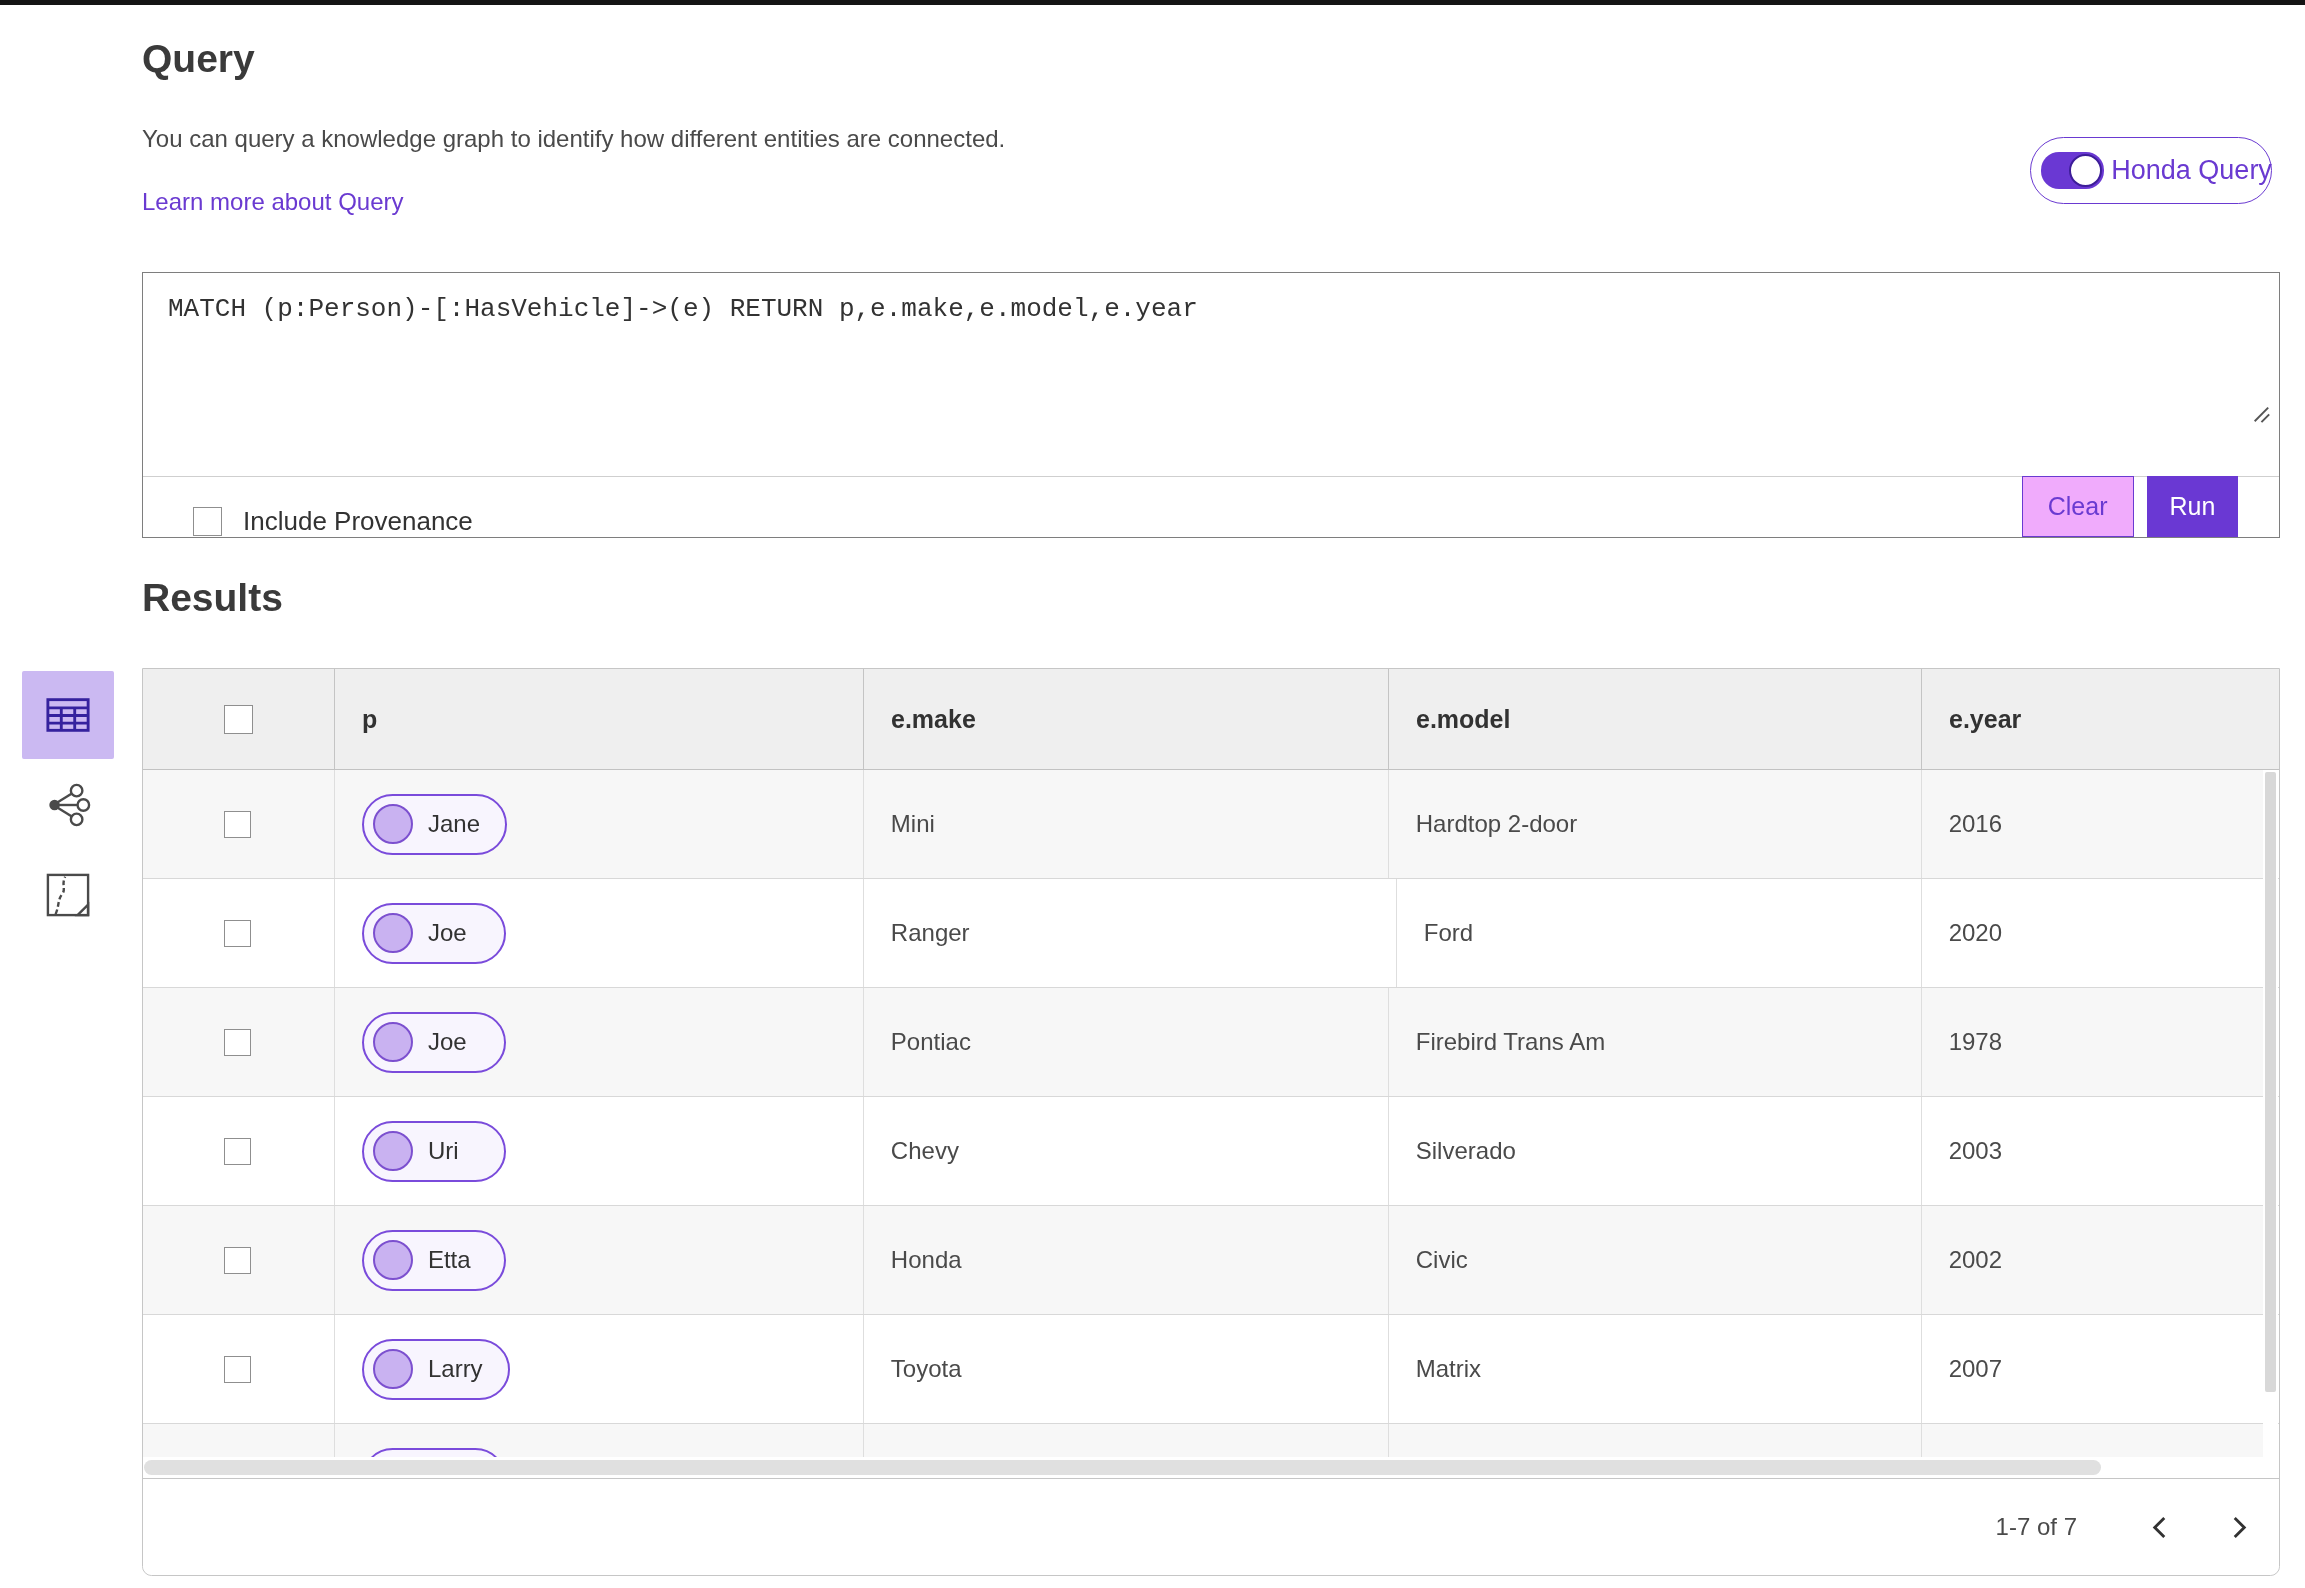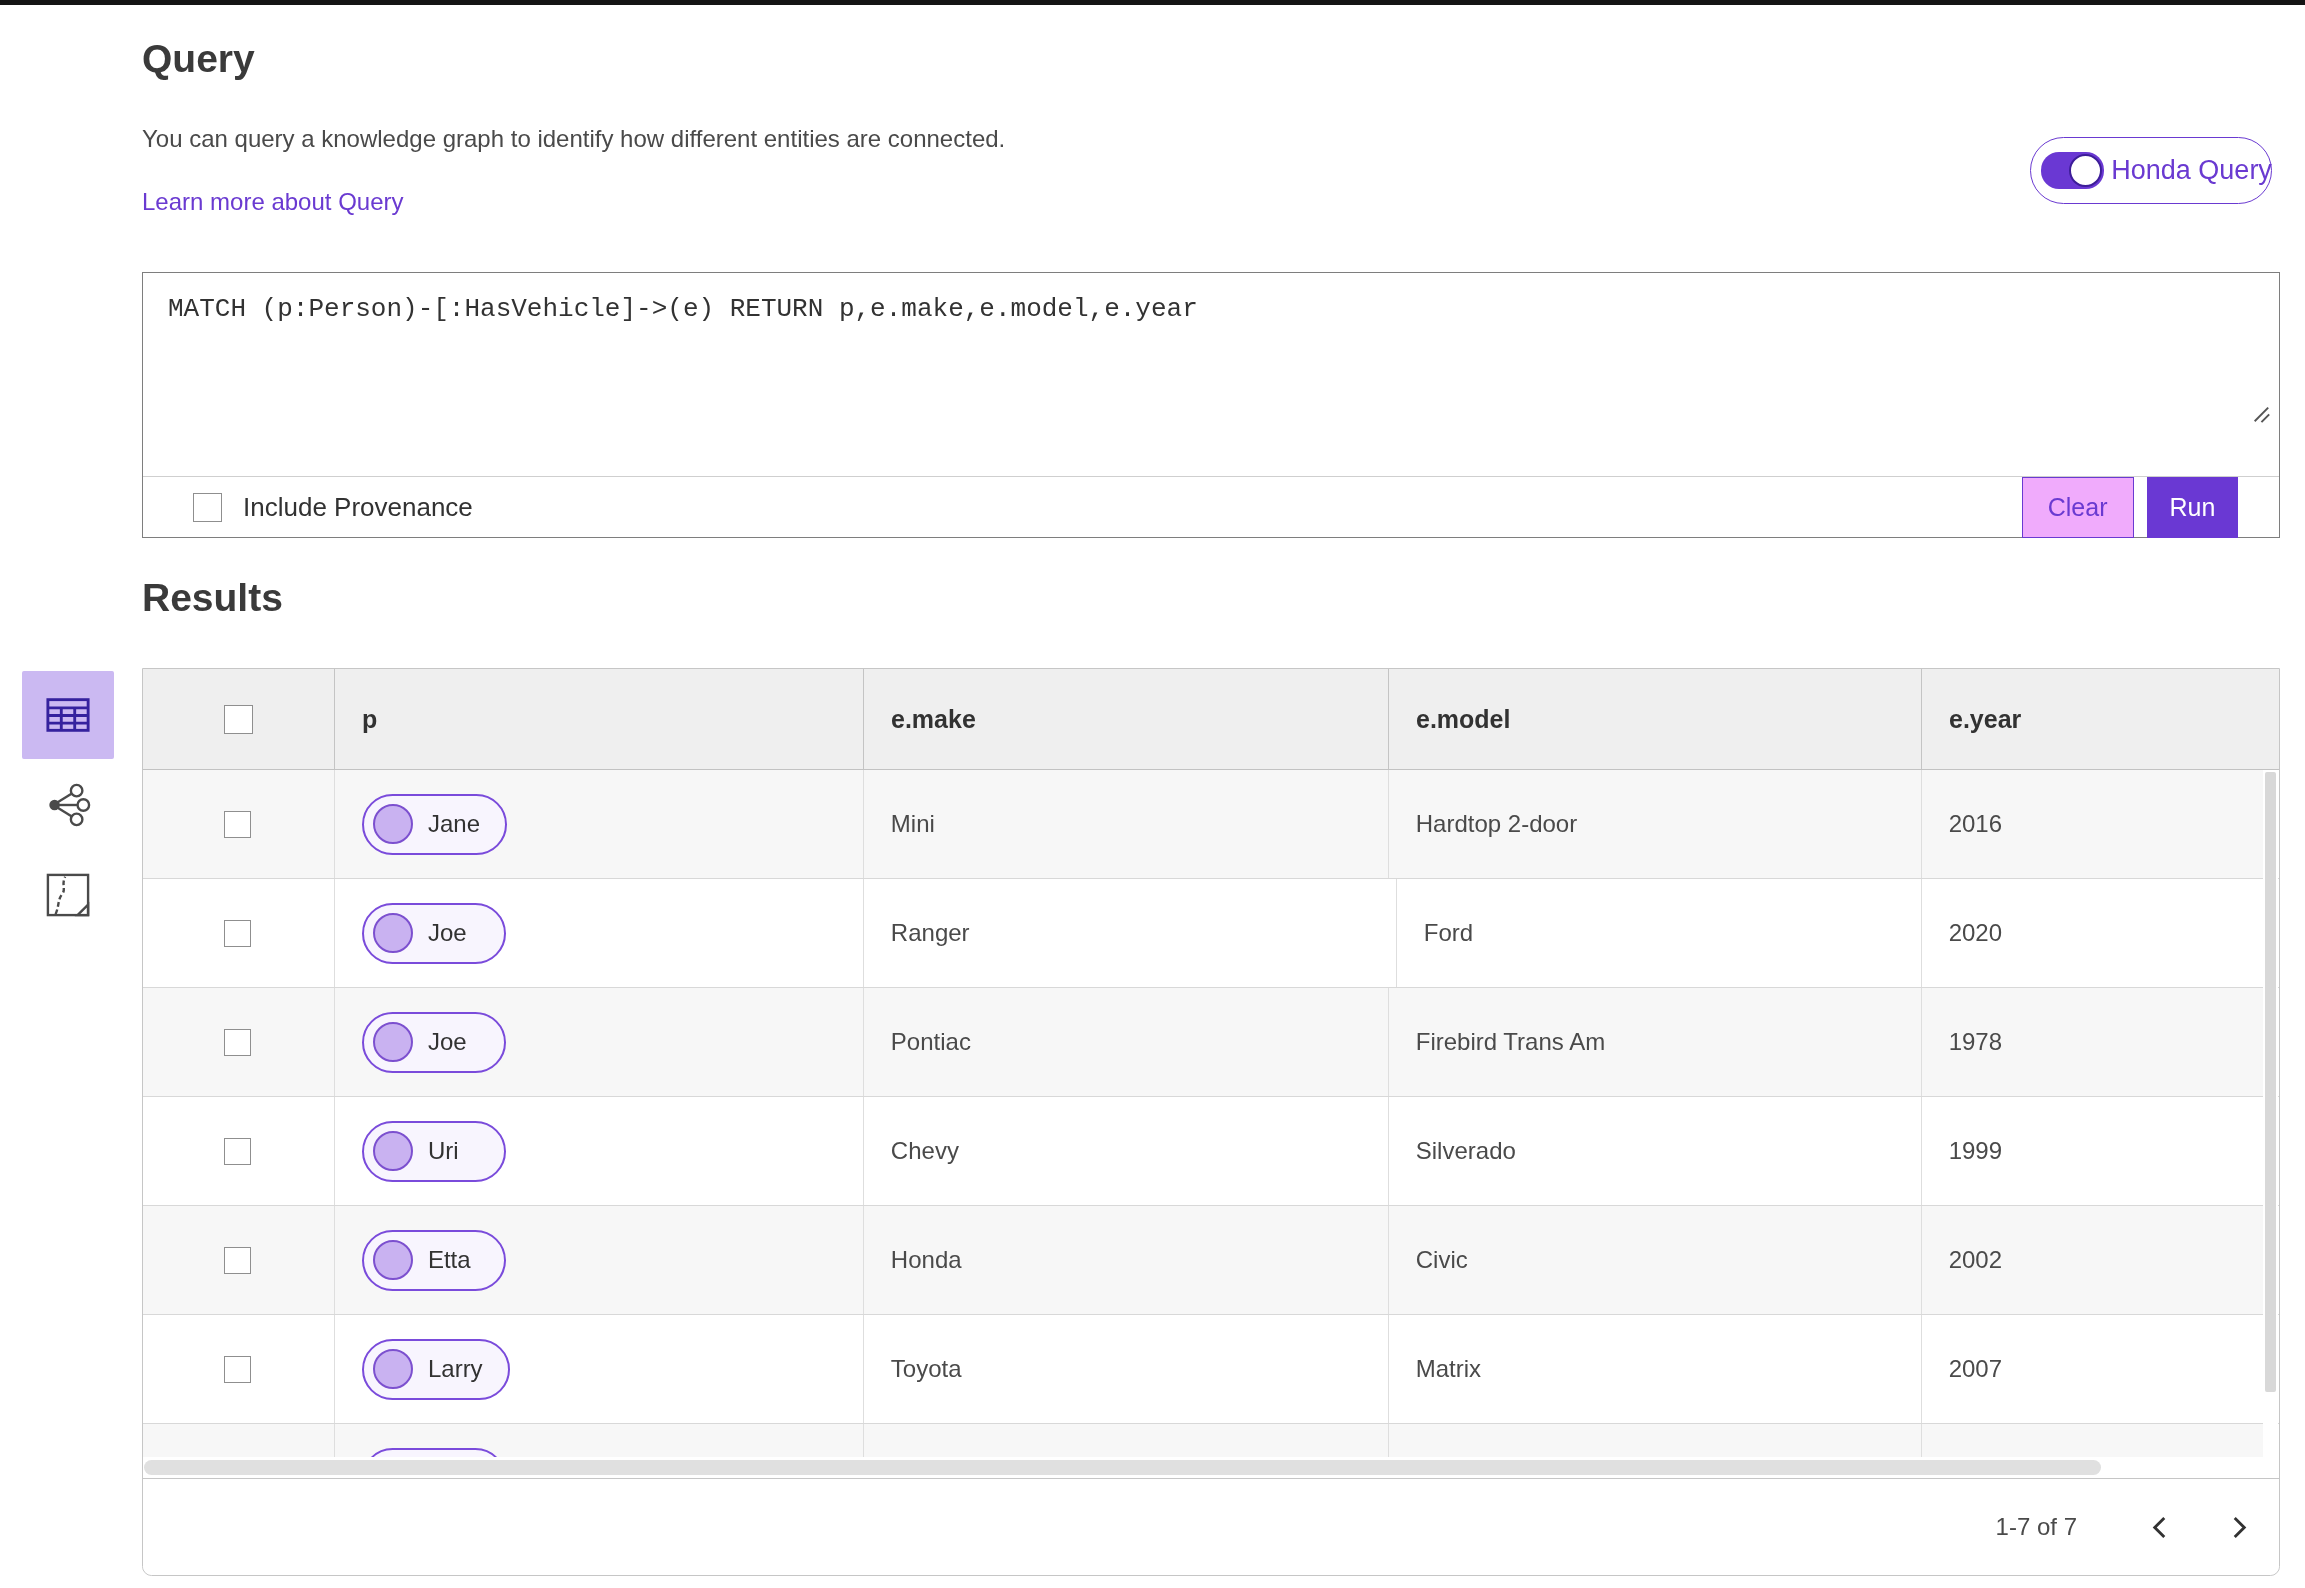--- a/index.html
+++ b/index.html
@@ -30,21 +30,21 @@
     border-radius:35px;background:#fff;display:flex;align-items:center;padding:0 9.6px;box-sizing:border-box;cursor:pointer;}
   .switch{width:63px;height:37px;border-radius:18px;background:var(--accent-fill);position:relative;flex:none;}
   .knob{position:absolute;right:1.9px;top:1.9px;width:33px;height:33px;border-radius:50%;background:#fff;box-sizing:border-box;border:2.9px solid #3d1d99;}
   .show-query-label{color:var(--accent);font-size:27px;margin-left:7.7px;white-space:nowrap;}
 
   .query-box{position:absolute;left:142px;top:272px;width:2138px;height:266px;border:1.9px solid #7e7e7e;
     box-sizing:border-box;background:#fff;}
   .query-text{position:absolute;left:0;top:0;right:0;height:159px;padding:21px 25px;box-sizing:border-box;
     font-family:"Liberation Mono",monospace;font-size:26px;color:#323232;white-space:pre;overflow:hidden;border:none;outline:none;resize:none;background:transparent;}
   .resize-handle{position:absolute;right:4.8px;top:125px;}
-  .query-footer{position:absolute;left:0;right:0;top:159px;bottom:0;border-top:1px solid #cfcfcf;display:flex;align-items:center;margin-top:44px;}
+  .query-footer{position:absolute;left:0;right:0;top:159px;bottom:0;border-top:1px solid #cfcfcf;display:flex;align-items:flex-end;margin-top:44px;}
   .prov{display:flex;align-items:center;margin-left:50px;cursor:pointer;}
   .checkbox{width:29px;height:29px;border:1.9px solid #8f8f8f;background:#fff;box-sizing:border-box;flex:none;}
   .prov-label{font-size:26px;color:#323232;margin-left:21px;}
   .footer-buttons{margin-left:auto;margin-right:41px;display:flex;gap:13.4px;}
   .btn{display:flex;align-items:center;justify-content:center;font-size:25px;cursor:pointer;box-sizing:border-box;font-family:"Liberation Sans",sans-serif;}
   .btn-clear{width:112px;height:61px;border:1.9px solid var(--accent);color:var(--accent);background:#f0abfc;}
   .btn-run{width:91px;height:61px;background:var(--accent-fill);color:#fff;border:none;}
 
   .results-title{position:absolute;left:142px;top:576px;font-size:39px;font-weight:700;color:var(--text-dark);}
 
@@ -226,21 +226,21 @@
       <span class="row-checkbox"></span>
     </div>
     <div class="td col-p">
       <span class="pill">
         <span class="pill-circle"></span>
         <span class="pill-label">Uri</span>
       </span>
     </div>
     <div class="td col-make">Chevy</div>
     <div class="td col-model">Silverado</div>
-    <div class="td cell-year">1999</div>
+    <div class="td cell-year">2003</div>
     <div class="gutter"></div>
   </div>
 
   <div class="trow odd">
     <div class="td cell-check">
       <span class="row-checkbox"></span>
     </div>
     <div class="td col-p">
       <span class="pill">
         <span class="pill-circle"></span>

